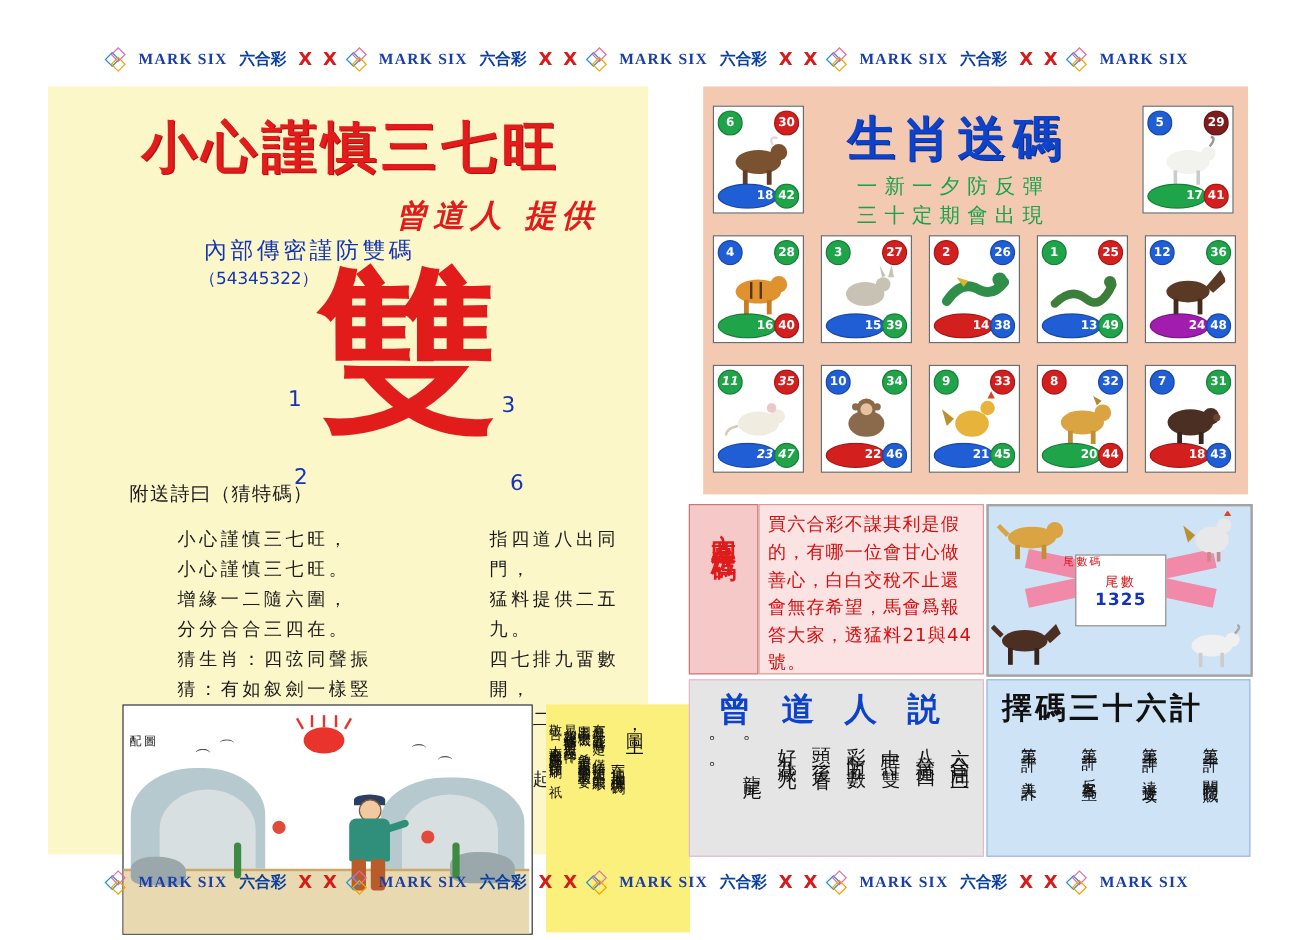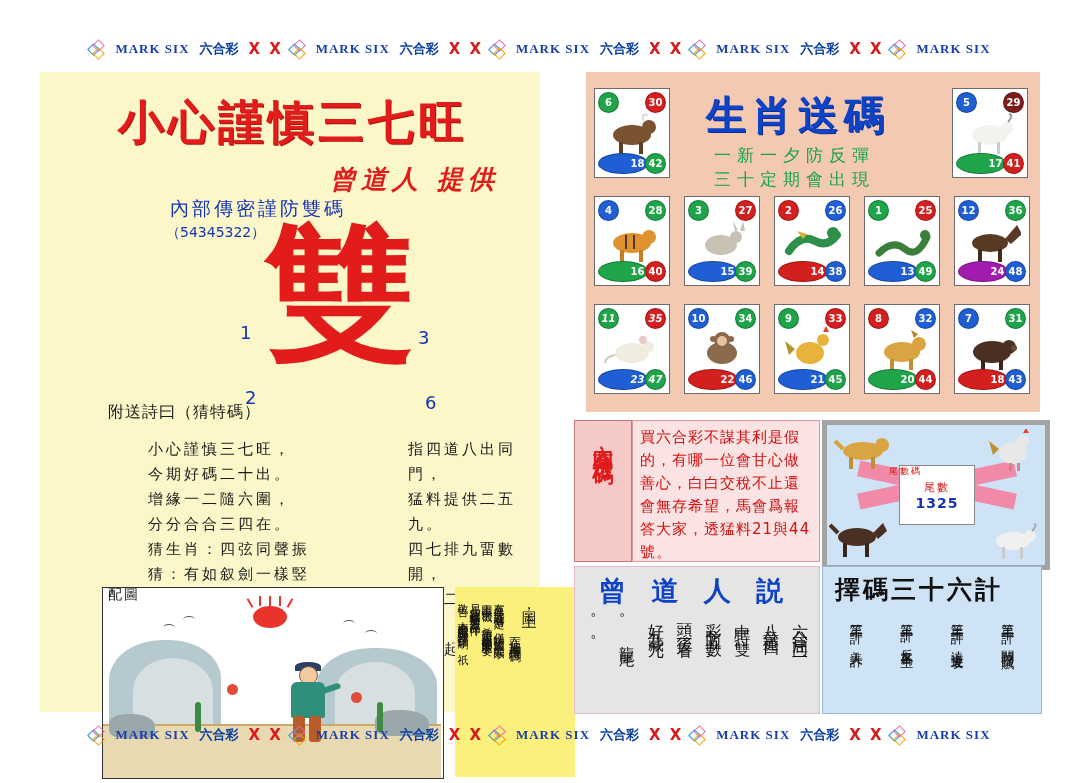--- a/index.html
+++ b/index.html
@@ -40,21 +40,21 @@
   .n3{position:absolute;left:378px;top:255px;font-size:18px;color:#1433b5;}
   .n4{position:absolute;left:385px;top:320px;font-size:18px;color:#1433b5;}
   .attach{position:absolute;left:68px;top:330px;font-size:16px;color:#1a1a1a;letter-spacing:1px;}
 
   .poem{position:absolute;top:365px;font-size:15px;color:#1a1a1a;line-height:25px;letter-spacing:3px;}
   .poem.col1{left:108px;}
   .poem.col2{left:368px;}
 
   
   .picbox{position:absolute;left:62px;top:515px;width:340px;height:190px;background:#fff;border:1px solid #333;}
-  .piclabel{position:absolute;left:68px;top:514px;font-size:14px;color:#111;letter-spacing:2px;z-index:5;}
+  .piclabel{position:absolute;left:68px;top:539px;font-size:10px;color:#111;letter-spacing:2px;z-index:5;}
   .sky{position:absolute;left:1px;top:1px;width:338px;height:188px;background:#ffffff;}
   .ground{position:absolute;left:0;bottom:0;width:338px;height:52px;background:#e9d9b0;border-top:2px solid #caa96a;}
   .hillL{position:absolute;left:6px;top:52px;width:112px;height:84px;background:#b6c9cf;border-radius:48% 46% 0 0;}
   .hillL2{position:absolute;left:30px;top:70px;width:80px;height:66px;background:#d8dfe0;border-radius:50% 50% 0 0;}
   .hillR{position:absolute;right:6px;top:60px;width:120px;height:78px;background:#b6c9cf;border-radius:46% 48% 0 0;}
   .hillR2{position:absolute;right:28px;top:74px;width:80px;height:62px;background:#d8dfe0;border-radius:50% 50% 0 0;}
   .sun{position:absolute;left:150px;top:18px;width:34px;height:22px;background:#e8342a;border-radius:50%;}
   .sunray{position:absolute;left:146px;top:8px;width:42px;height:14px;}
   .sunray b{position:absolute;width:2px;height:10px;background:#e8342a;}
   .bird{position:absolute;width:12px;height:6px;border-top:1.6px solid #555;border-radius:50%;}
@@ -90,21 +90,21 @@
   .zcard .animal{position:absolute;left:8px;top:20px;width:58px;height:48px;}
 
   
   .insidebox{position:absolute;left:574px;top:420px;width:56px;height:140px;background:#f6c9c9;border:1px solid #c77;}
   .insidebox .t{writing-mode:vertical-rl;text-orientation:upright;font-size:21px;color:#e01b1b;font-weight:bold;
     letter-spacing:6px;margin:8px 0 0 14px;}
   .redtext{position:absolute;left:632px;top:420px;width:186px;height:140px;background:#fbe3e3;border:1px solid #d99;}
   .redtext p{margin:0;padding:5px 6px 0 7px;font-size:15px;line-height:23px;color:#d40f0f;letter-spacing:1px;}
 
   
-  .tailbox{position:absolute;left:822px;top:420px;width:218px;height:140px;background:#cfe3f7;border:5px solid #a3a3a3;}
+  .tailbox{position:absolute;left:822px;top:420px;width:218px;height:140px;background:#cfe3f7;border:2px solid #a3a3a3;}
   .tail-center{position:absolute;left:72px;top:40px;width:74px;height:58px;background:#fff;border:1px solid #888;
     display:flex;flex-direction:column;align-items:center;justify-content:center;}
   .tail-center .lbl{font-size:11px;color:#d40f0f;letter-spacing:2px;}
   .tail-center .num{font-size:14px;color:#1433b5;font-weight:bold;letter-spacing:1px;}
   .xband{position:absolute;left:30px;top:52px;width:160px;height:16px;background:#f08aa8;transform:rotate(-12deg);}
   .xband2{position:absolute;left:30px;top:52px;width:160px;height:16px;background:#f08aa8;transform:rotate(12deg);}
   .tail-top{position:absolute;left:62px;top:40px;font-size:9px;color:#d40f0f;letter-spacing:2px;z-index:3;}
 
   
   .saybox{position:absolute;left:574px;top:566px;width:244px;height:146px;background:#e5e5e5;border:1px solid #e7b7cf;}
@@ -175,21 +175,21 @@
     <div class="code">（54345322）</div>
     <div class="bigchar">雙</div>
     <div class="n1">1</div>
     <div class="n2">2</div>
     <div class="n3">3</div>
     <div class="n4">6</div>
     <div class="attach">附送詩曰（猜特碼）</div>
 
     <div class="poem col1">
       <div>小心謹慎三七旺，</div>
-      <div>今期好碼二十出。</div>
+      <div>小心謹慎三七旺。</div>
       <div>增緣一二隨六圍，</div>
       <div>分分合合三四在。</div>
       <div>猜生肖：四弦同聲振</div>
       <div>猜：有如叙劍一樣竪</div>
     </div>
     <div class="poem col2">
       <div>指四道八出同門，</div>
       <div>猛料提供二五九。</div>
       <div>四七排九畱數開，</div>
       <div>數盡二一增六數，</div>

